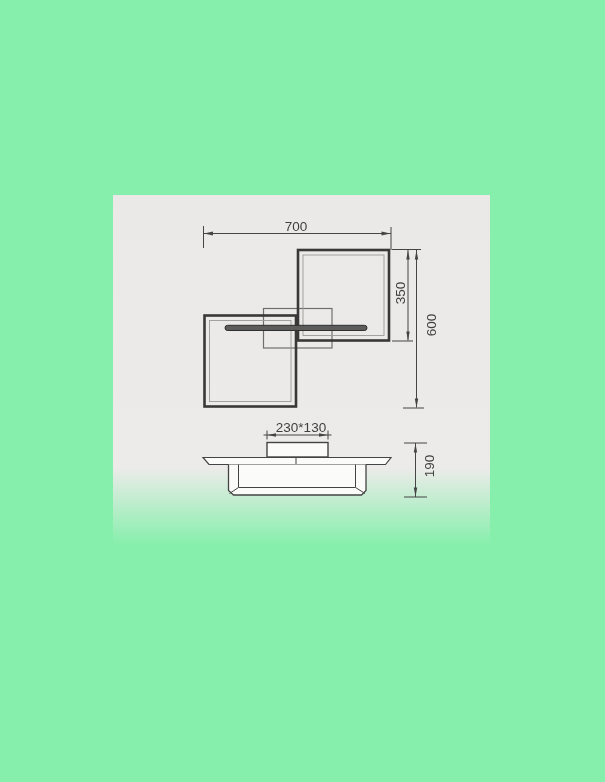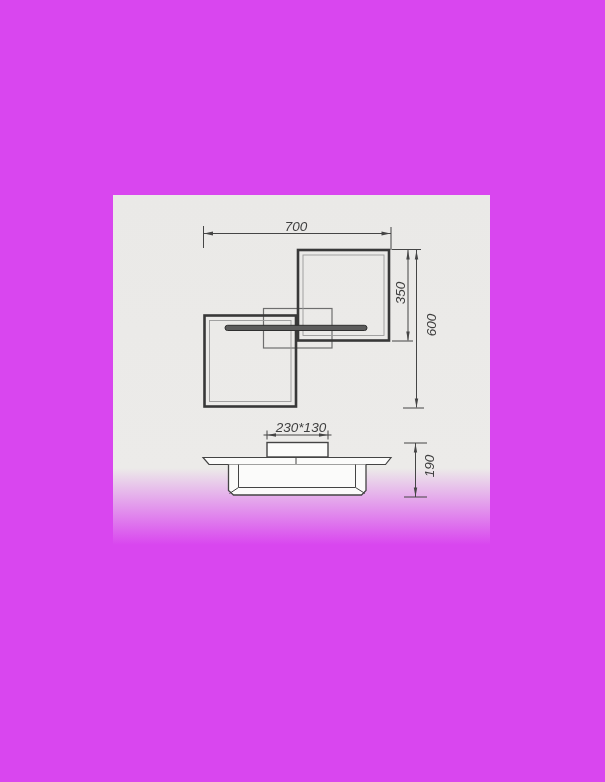--- a/index.html
+++ b/index.html
@@ -5,23 +5,22 @@
   html, body {
     margin: 0;
     padding: 0;
     background: #ffffff;
     font-family: "Liberation Sans", sans-serif;
   }
   .canvas {
     position: relative;
     width: 605px;
     height: 782px;
-    background: #d946ef;
+    background: #86efac;
     overflow: hidden;
-    font-style: italic;
   }
   .panel {
     position: absolute;
     left: 113px;
     top: 195px;
     width: 377px;
     height: 350px;
     background: linear-gradient(to bottom,
       #eae9e7 0%,
       #ecebe9 78%,

